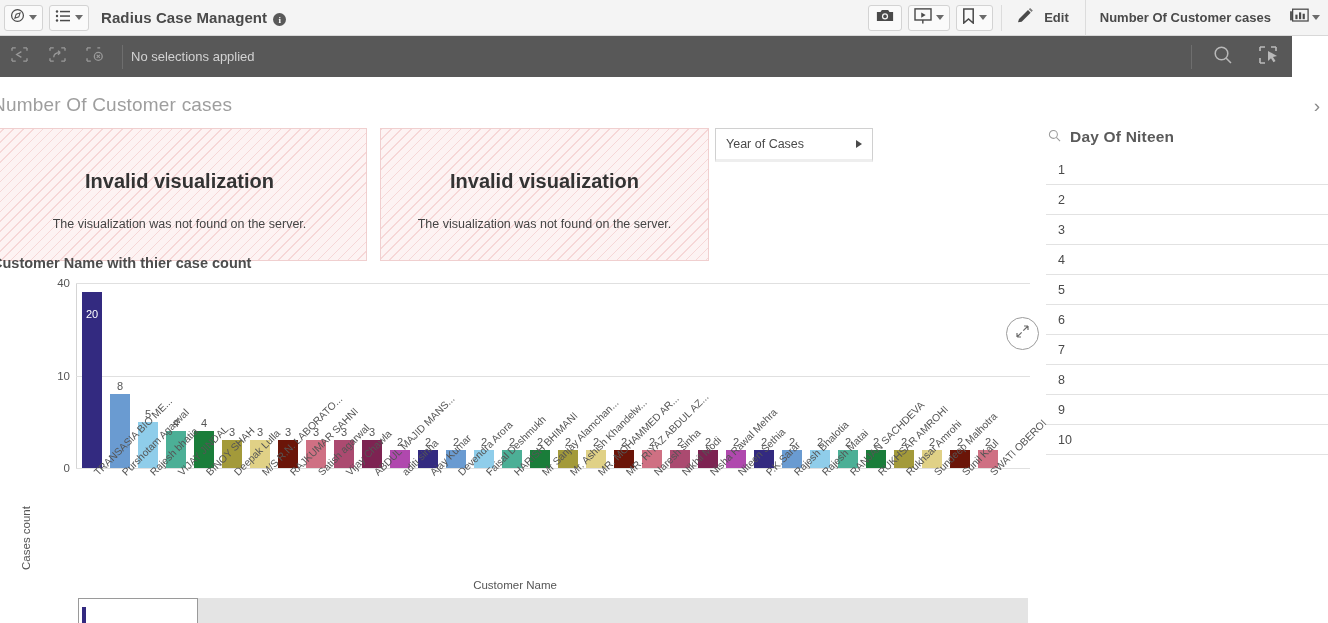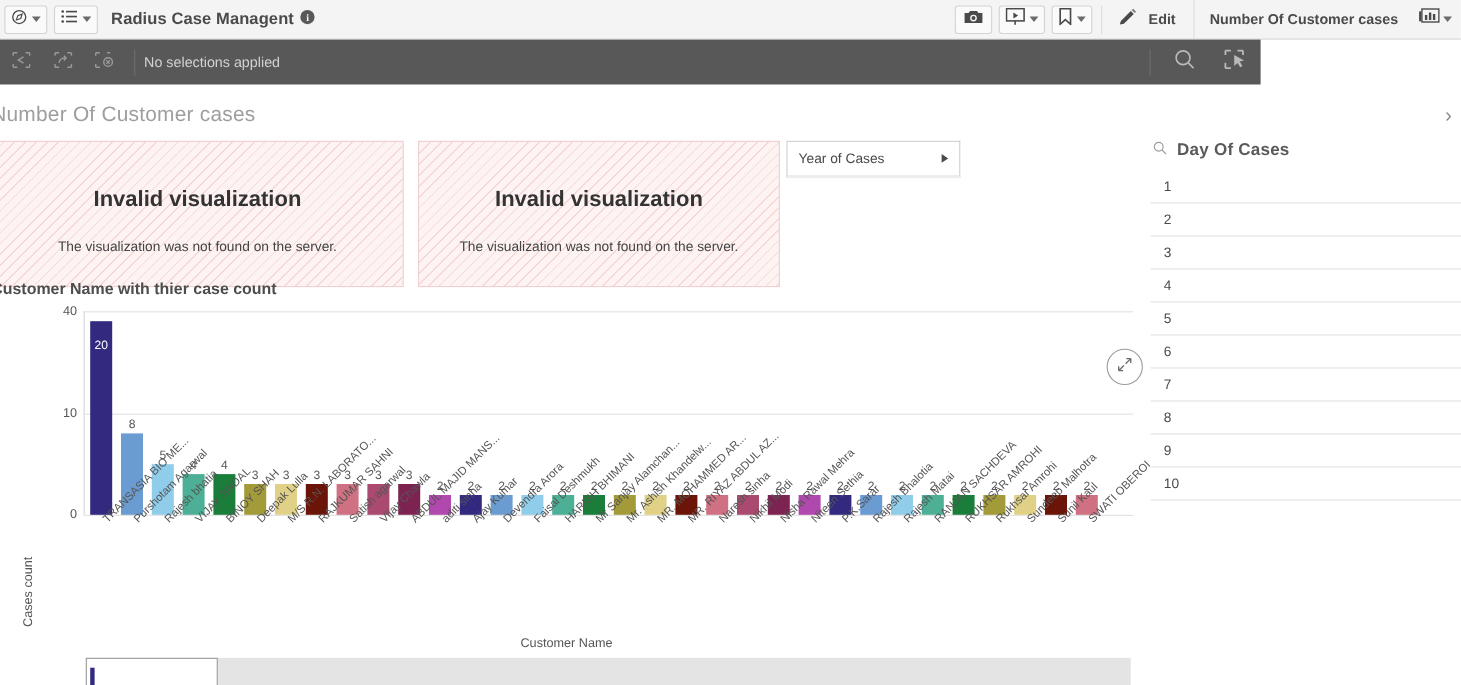--- a/index.html
+++ b/index.html
@@ -18,42 +18,42 @@
     display:flex; align-items:center;
   }
   .tb-btn{
     height:26px; min-width:26px; border:1px solid #d3d3d3; background:#fafafa;
     border-radius:3px; display:flex; align-items:center; justify-content:center;
     gap:4px; padding:0 5px; margin-left:6px; color:#4a4a4a; cursor:pointer;
   }
   .caret{ width:0;height:0;border-left:4px solid transparent;border-right:4px solid transparent;border-top:5px solid #6b6b6b; display:inline-block; }
   .app-title{
     margin-left:12px; font-size:15px; font-weight:bold; color:#4a4a4a;
-    letter-spacing:.1px; display:flex; align-items:flex-start; gap:6px; white-space:nowrap;
+    letter-spacing:.1px; display:flex; align-items:flex-end; gap:6px; white-space:nowrap;
   }
   .info-dot{
     width:13px;height:13px;border-radius:50%;background:#595959;color:#fff;
     font-size:9px;font-weight:bold;display:flex;align-items:center;justify-content:center;
     font-family:"Liberation Serif", serif;
   }
   .tb-right{ margin-left:auto; display:flex; align-items:center; height:36px; }
   .tb-sep{ width:1px; height:26px; background:#dcdcdc; margin:0 2px 0 8px; }
   .edit-btn{
     display:flex;align-items:center;gap:10px;height:32px;padding:0 16px 0 12px;
     font-size:13px;font-weight:bold;color:#4a4a4a;cursor:pointer;
   }
   .sheet-name{
     height:36px;display:flex;align-items:center;padding:0 14px;font-size:13px;
     font-weight:bold;color:#4a4a4a;border-left:1px solid #dcdcdc;white-space:nowrap;
   }
   .sheet-nav{ display:flex;align-items:center;gap:3px;padding:0 8px 0 4px;cursor:pointer; }
 
   
   .selbar{
-    position:absolute;left:0;top:36px;width:1146px;height:41px;
+    position:absolute;left:0;top:36px;width:1292px;height:41px;
     background:#585858; display:flex; align-items:center; color:#cfcfcf;
   }
   .sel-tool{ width:38px;height:41px;display:flex;align-items:center;justify-content:center;opacity:.55;cursor:pointer;}
   .sel-div{ width:1px;height:24px;background:#6e6e6e;margin:0 8px; }
   .sel-text{ font-size:13px; color:#d2d2d2; }
   .sel-right{ margin-left:auto; display:flex; align-items:center; }
   .sel-right .sel-tool{ width:46px; opacity:.8; }
 
   
   .sheet{ position:absolute; left:0; top:77px; width:1328px; height:546px; background:#fff; }
@@ -316,21 +316,21 @@
   </div>
 
   <div class="listbox">
     <div class="lb-head">
       <span>
         <svg width="13" height="13" viewBox="0 0 14 14">
           <circle cx="5.8" cy="5.8" r="4.3" fill="none" stroke="#9a9a9a" stroke-width="1.1"></circle>
           <path d="M9 9 L13 13" stroke="#9a9a9a" stroke-width="1.1"></path>
         </svg>
       </span>
-      <span class="lb-title">Day Of Cases</span>
+      <span class="lb-title">Day Of Niteen</span>
     </div>
     <div id="listbox-rows">
         <div class="lb-row">1</div>
         <div class="lb-row">2</div>
         <div class="lb-row">3</div>
         <div class="lb-row">4</div>
         <div class="lb-row">5</div>
         <div class="lb-row">6</div>
         <div class="lb-row">7</div>
         <div class="lb-row">8</div>

